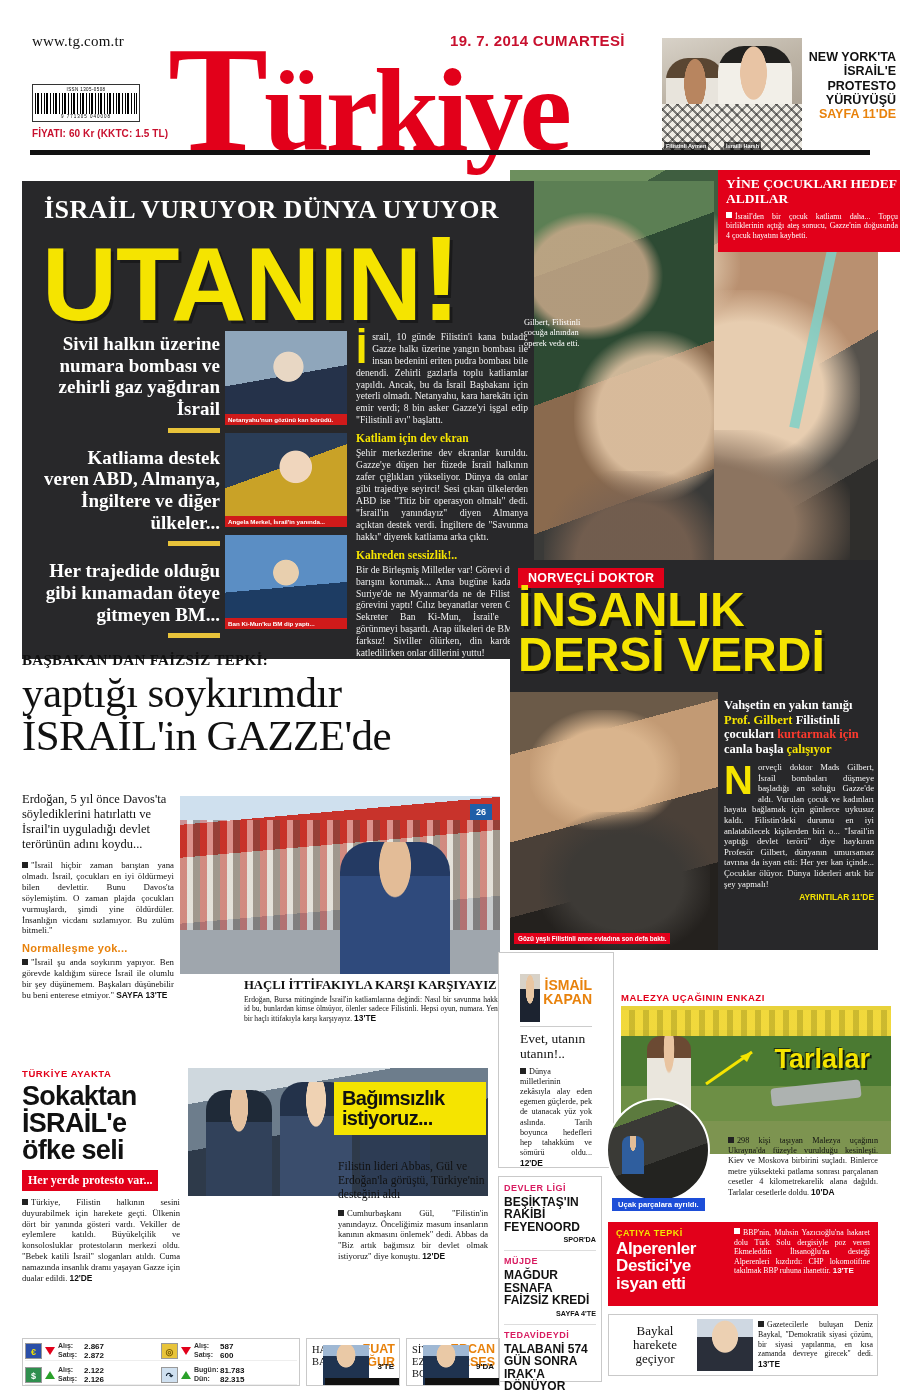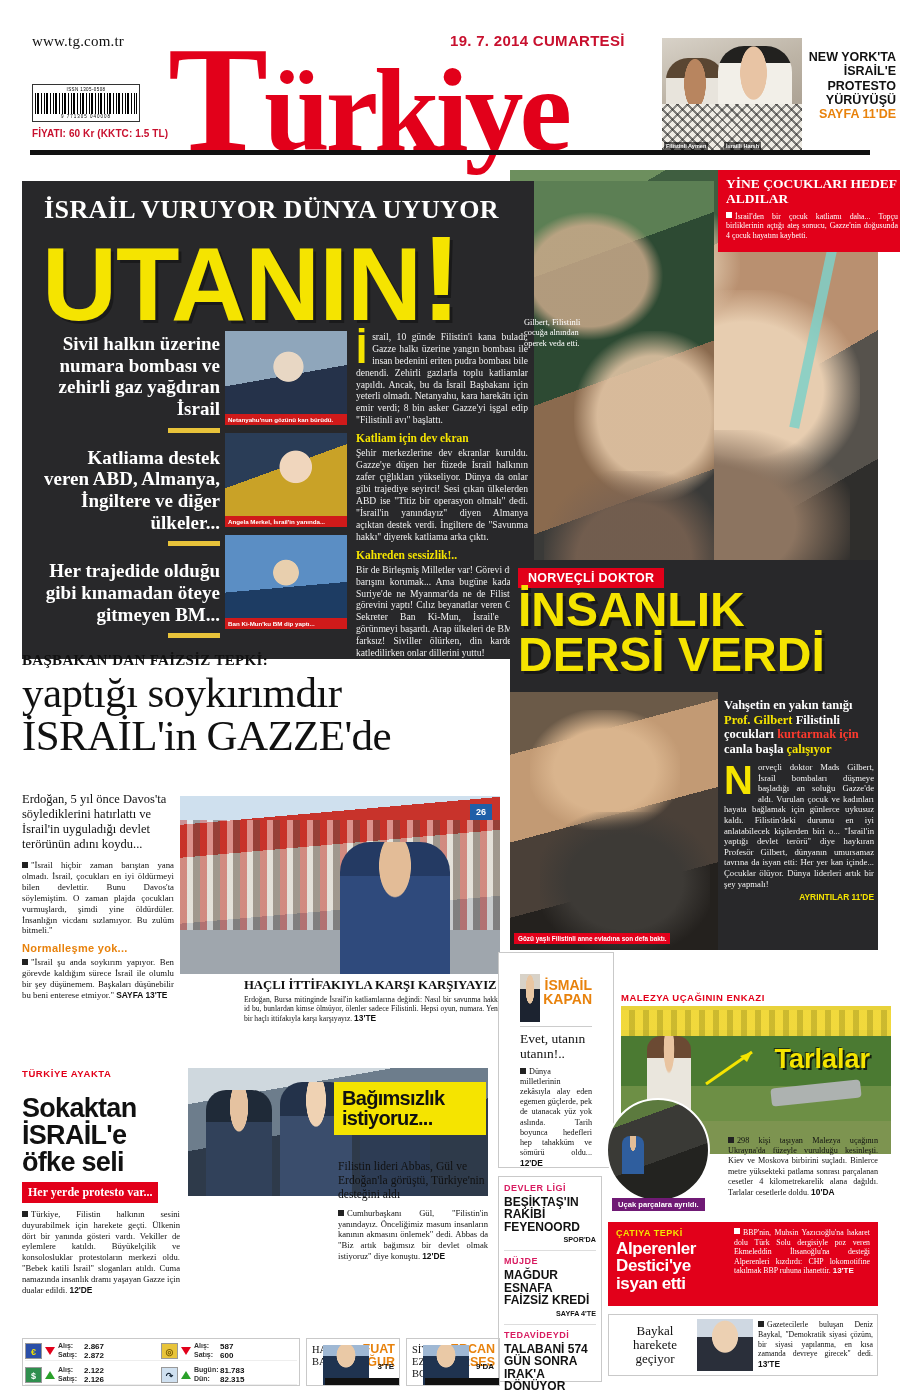--- a/index.html
+++ b/index.html
@@ -268,21 +268,21 @@
   }
   .hacli p {
     font-family:"Liberation Serif",serif; font-size:7.6px; line-height:1.2;
     color:#111; text-align:justify;
   }
 
   
   .sokak { position:absolute; left:22px; top:1068px; width:158px; }
   .sokak .kick {
     font-family:"Liberation Sans",sans-serif; font-weight:bold; font-size:9.5px;
-    color:#e2001a; letter-spacing:.6px; margin-bottom:16px;
+    color:#e2001a; letter-spacing:.6px; margin-bottom:4px;
   }
   .sokak h2 {
     font-family:"Liberation Sans",sans-serif; font-weight:bold; font-size:27px;
     line-height:1.0; color:#111; letter-spacing:-.7px; margin-bottom:6px;
   }
   .sokak .redband {
     background:#e2001a; color:#fff; font-family:"Liberation Serif",serif;
     font-weight:bold; font-size:12px; padding:3px 6px; display:inline-block; margin-bottom:6px;
   }
   .sokak p {
@@ -392,21 +392,21 @@
   }
   .inset {
     position:absolute; left:606px; top:1098px; width:104px; height:104px;
     border-radius:50%; border:2px solid #fff; overflow:hidden;
     background: linear-gradient(160deg,#5c7a3e 0 22%, #3a3a36 22% 58%, #232320 58% 100%);
     z-index:4;
   }
   .inset .p { position:absolute; left:14px; top:36px; width:22px; height:38px;
     background: radial-gradient(ellipse at 50% 14%, #e2bd97 0 20%, transparent 22%), #2f5e9e; border-radius:8px 8px 0 0;}
   .inset-cap {
-    position:absolute; left:612px; top:1198px; background:#701a75; color:#fff;
+    position:absolute; left:612px; top:1198px; background:#1d4ed8; color:#fff;
     font-family:"Liberation Sans",sans-serif; font-weight:bold; font-size:7.6px;
     padding:2px 6px; z-index:5;
   }
   .malez-txt {
     position:absolute; left:728px; top:1136px; width:150px;
     font-family:"Liberation Serif",serif; font-size:8.2px; line-height:1.24;
     color:#111; text-align:justify;
   }
 
   

